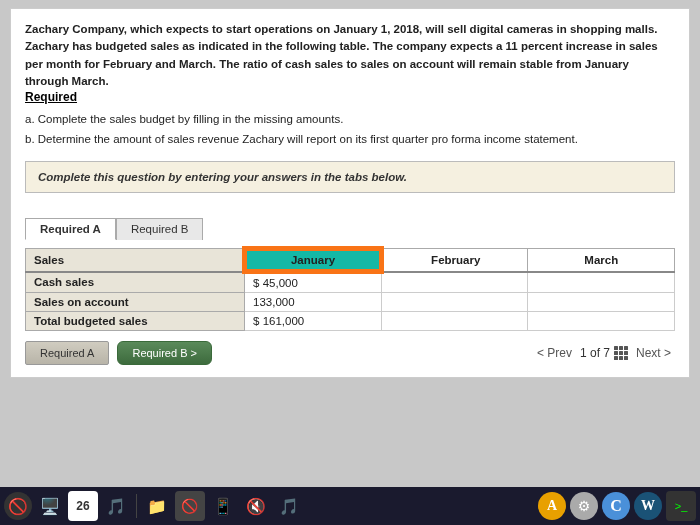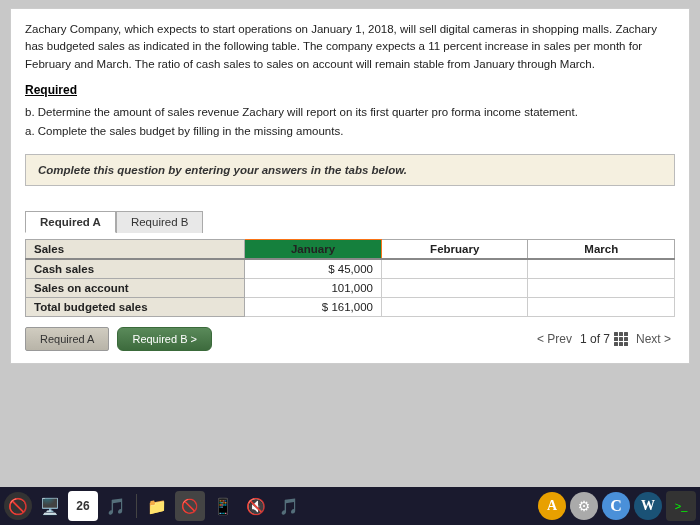--- a/index.html
+++ b/index.html
@@ -19,21 +19,21 @@
       width: 680px;
       margin: 8px auto;
       padding: 12px 14px;
       border: 1px solid #ccc;
     }
 
     .problem-text {
       font-size: 11.5px;
       line-height: 1.5;
       color: #222;
-      margin-bottom: 10px;
+      font-weight: bold;
     }
 
     .required-heading {
       font-weight: bold;
       font-size: 12px;
       margin-bottom: 6px;
       text-decoration: underline;
     }
 
     .instructions {
@@ -129,21 +129,21 @@
 
     .budget-table td.label {
       background: #e8e4d8;
       font-weight: bold;
       border: 1px solid #aaa;
       width: 160px;
     }
 
     .budget-table td.value {
       background: #fff;
-      text-align: right;
+      text-align: left;
       width: 100px;
     }
 
     .budget-table td.empty {
       background: #fff;
       width: 100px;
     }
 
     .bottom-nav-area {
       display: flex;
@@ -302,22 +302,22 @@
 
   <div class="problem-text">
     <span>Zachary Company, which expects to start operations on January 1, 2018, will sell digital cameras in shopping malls. Zachary has budgeted sales as indicated in the following table. The company expects a 11 percent increase in sales per month for February and March. The ratio of cash sales to sales on account will remain stable from January through March.</span>
   </div>
 
   <div class="required-heading">
     <span>Required</span>
   </div>
 
   <div class="instructions">
+    <div><span>a. Complete the sales budget by filling in the missing amounts.</span></div>
     <div><span>b. Determine the amount of sales revenue Zachary will report on its first quarter pro forma income statement.</span></div>
-    <div><span>a. Complete the sales budget by filling in the missing amounts.</span></div>
   </div>
 
   <div class="question-box">
     <span class="question-box-text">Complete this question by entering your answers in the tabs below.</span>
   </div>
 
   <div class="tabs-area">
     <div class="tabs-row">
       <div class="tab active">
         <span>Required A</span>
@@ -328,41 +328,41 @@
     </div>
 
   </div>
 
   <table class="budget-table">
     <thead>
       <tr class="table-header-row">
         <th class="left" style="background:#e8e4d8; border:1px solid #aaa; width:160px; text-align:left;">
           <span>Sales</span>
         </th>
-        <th style="background:#15803d; border:1px solid #f97316; width:100px;">
+        <th style="background:#14b8a6; border:5px solid #f97316; width:100px;">
           <span>January</span>
         </th>
         <th style="background:#fff; border:1px solid #aaa; width:100px;">
           <span>February</span>
         </th>
         <th style="background:#fff; border:1px solid #aaa; width:100px;">
           <span>March</span>
         </th>
       </tr>
     </thead>
     <tbody>
       <tr>
         <td class="label"><span>Cash sales</span></td>
         <td class="value"><span>$ 45,000</span></td>
         <td class="empty"><input type="text" style="width: 90px; border: none; outline: none; background: transparent; text-align: right; font-size: 11.5px;"></td>
         <td class="empty"><input type="text" style="width: 90px; border: none; outline: none; background: transparent; text-align: right; font-size: 11.5px;"></td>
       </tr>
       <tr>
         <td class="label"><span>Sales on account</span></td>
-        <td class="value"><span>101,000</span></td>
+        <td class="value"><span>133,000</span></td>
         <td class="empty"><input type="text" style="width: 90px; border: none; outline: none; background: transparent; text-align: right; font-size: 11.5px;"></td>
         <td class="empty"><input type="text" style="width: 90px; border: none; outline: none; background: transparent; text-align: right; font-size: 11.5px;"></td>
       </tr>
       <tr>
         <td class="label"><span>Total budgeted sales</span></td>
         <td class="value"><span>$ 161,000</span></td>
         <td class="empty"><input type="text" style="width: 90px; border: none; outline: none; background: transparent; text-align: right; font-size: 11.5px;"></td>
         <td class="empty"><input type="text" style="width: 90px; border: none; outline: none; background: transparent; text-align: right; font-size: 11.5px;"></td>
       </tr>
     </tbody>

